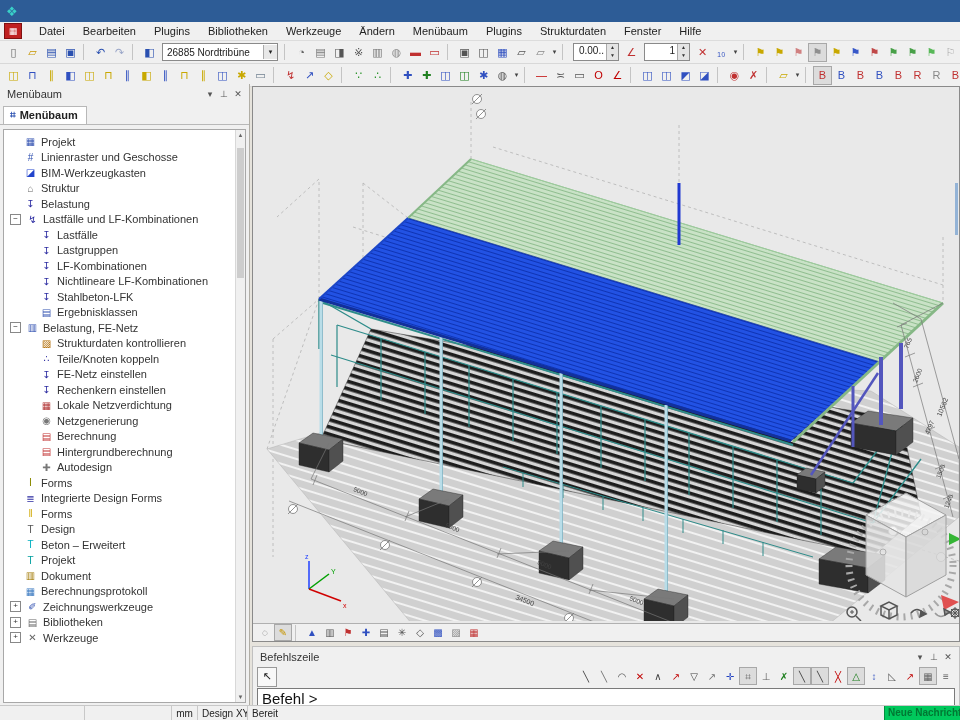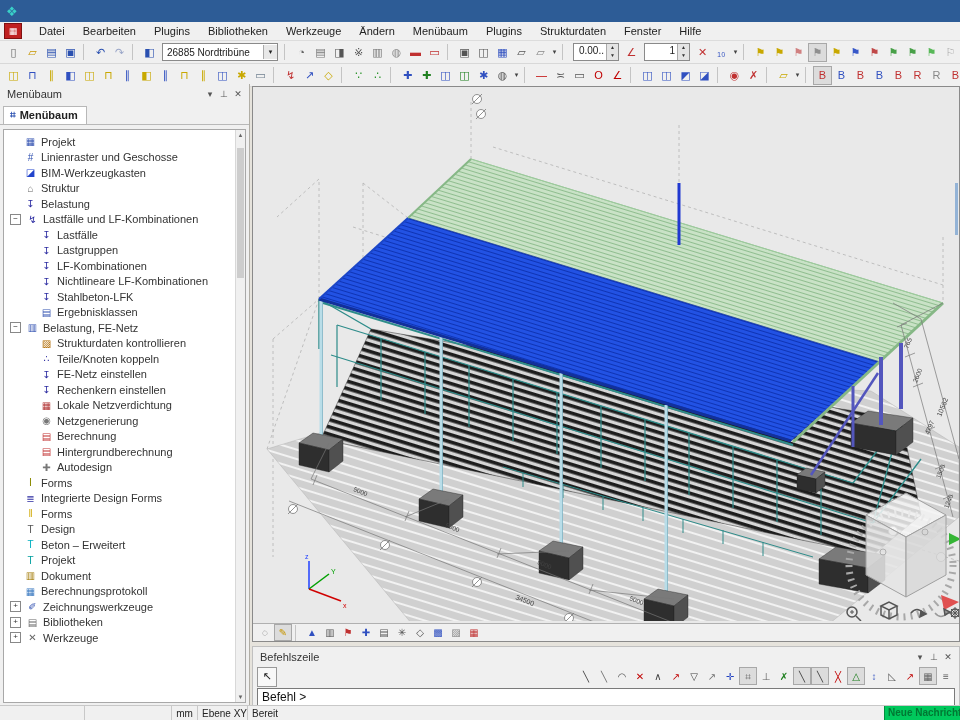--- a/index.html
+++ b/index.html
@@ -54,21 +54,21 @@
   .rightarea{flex:1;display:flex;flex-direction:column;padding:2px 0 0 2px;}
   .vpwrap{border:1px solid #8a8a8a;background:#e9e9e9;}
   .vptools{height:17px;background:#f0f0f0;border-top:1px solid #b0b0b0;display:flex;align-items:center;padding-left:3px;}
   .vptools .tbi{width:16px;height:15px;font-size:10px;}
   
   .cmdpanel{margin-top:4px;background:#f0f0f0;border:1px solid #c0c0c0;flex:1;display:flex;flex-direction:column;}
   .cmdmid{display:flex;align-items:flex-start;padding:1px 4px 1px 4px;flex:1;}
   .cursorbtn{width:18px;height:18px;border:1px solid #999;background:#f8f8f8;text-align:center;line-height:17px;font-size:11px;}
   .snaps{margin-left:auto;display:flex;align-items:center;}
   .snaps .tbi{width:16px;height:16px;font-size:10px;}
-  .cmdinput{height:15px;background:#fff;border:1px solid #7a7a7a;margin:0 4px 4px 4px;font-size:12px;
+  .cmdinput{height:15px;background:#fff;border:1px solid #7a7a7a;margin:0 4px 4px 4px;font-size:15px;
             padding:1px 0 0 4px;color:#111;}
   
   .statusbar{position:absolute;left:0;right:0;bottom:0;height:14px;background:#f0f0f0;border-top:1px solid #c8c8c8;
              display:flex;align-items:center;font-size:10px;}
   .scell{height:14px;border-right:1px solid #c8c8c8;display:flex;align-items:center;padding:0 4px;
          box-sizing:border-box;overflow:hidden;white-space:nowrap;}
   .sspacer{flex:1;}
   .msgbtn{width:72px;height:14px;background:#00c85c;border-left:1px solid #009040;color:#092;color:#053;
           font-weight:bold;font-size:10px;line-height:14px;padding-left:3px;overflow:hidden;white-space:nowrap;color:#073;}
 </style>
@@ -689,17 +689,17 @@
       </div>
       <div class="cmdinput">Befehl &gt;</div>
     </div>
   </div>
 </div>
 
 <div class="statusbar">
   <span class="scell" style="width:85px"></span>
   <span class="scell" style="width:87px"></span>
   <span class="scell" style="width:26px;justify-content:center">mm</span>
-  <span class="scell" style="width:50px">Ebene XY</span>
+  <span class="scell" style="width:50px">Design XY</span>
   <span class="scell" style="width:130px;border-right:none">Bereit</span>
   <span class="sspacer"></span>
   <span class="msgbtn">Neue Nachrichten</span>
 </div>
 
 </body></html>

